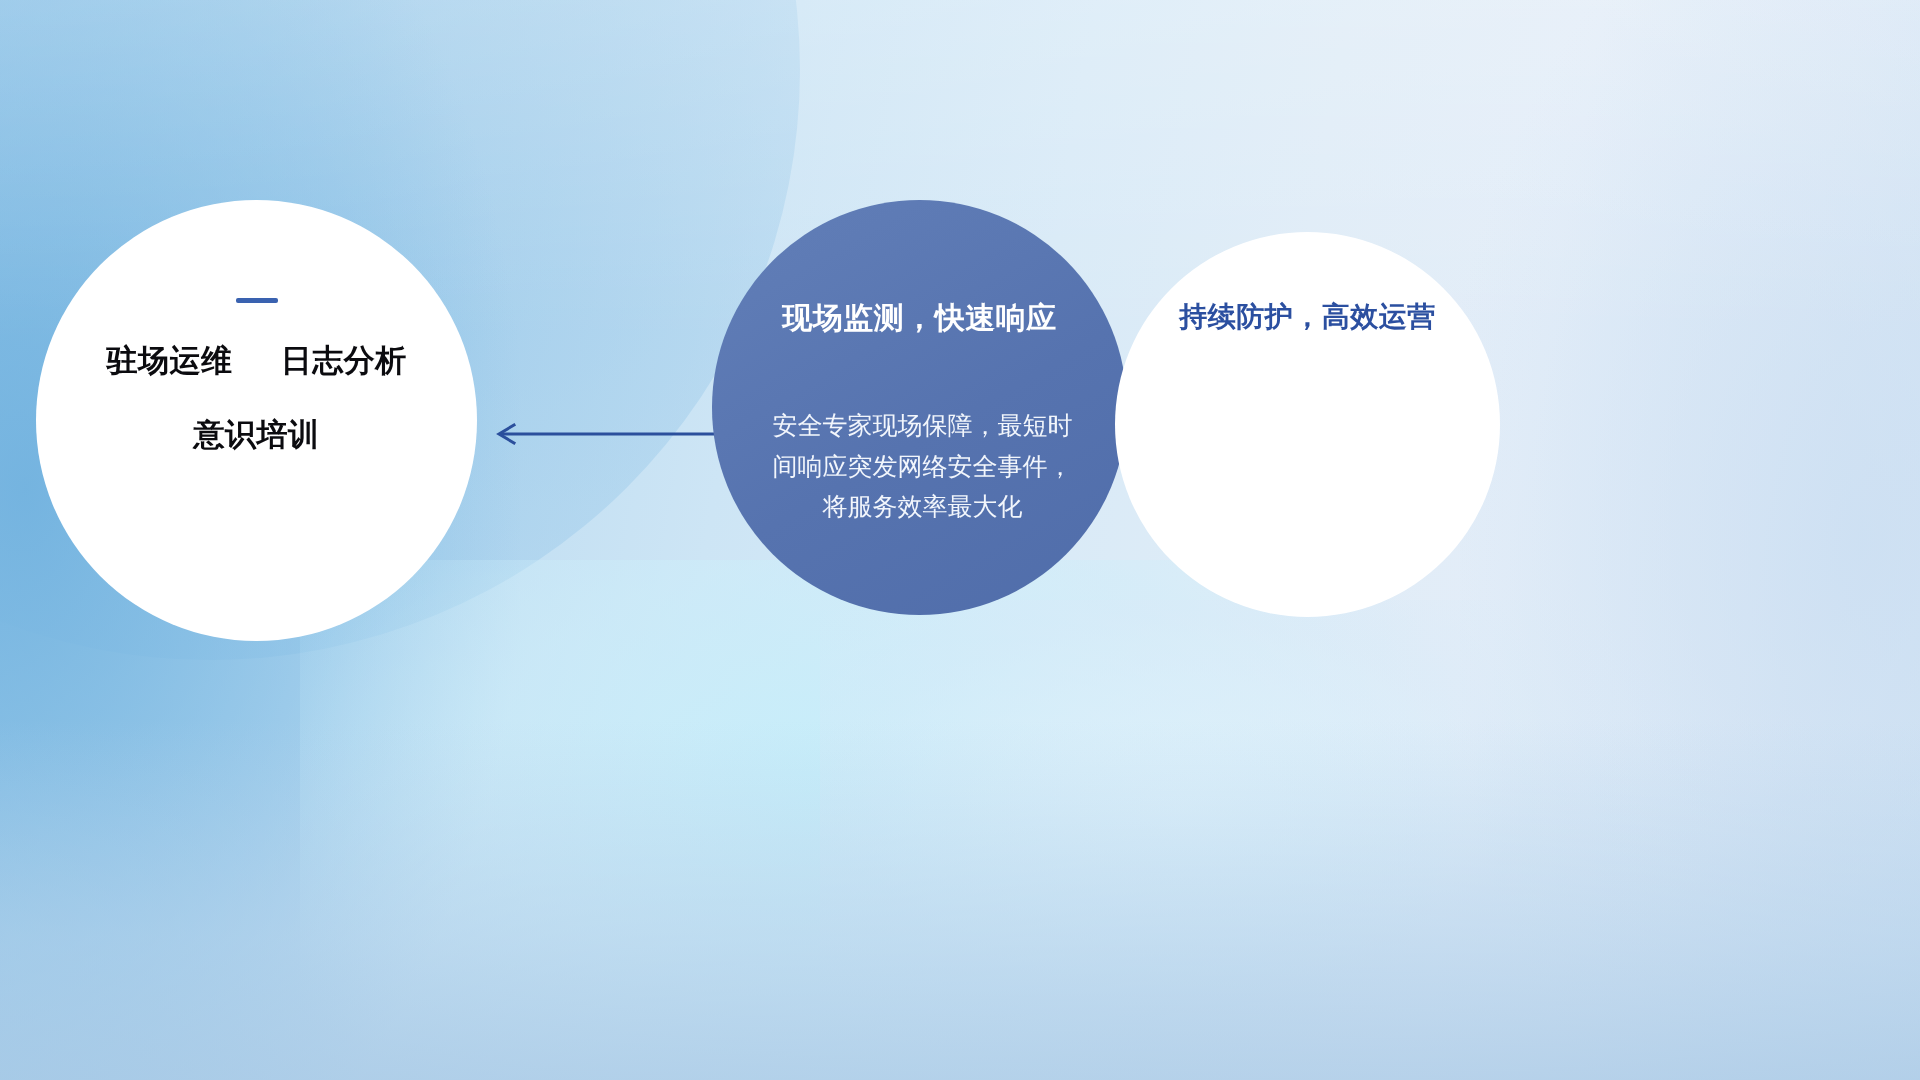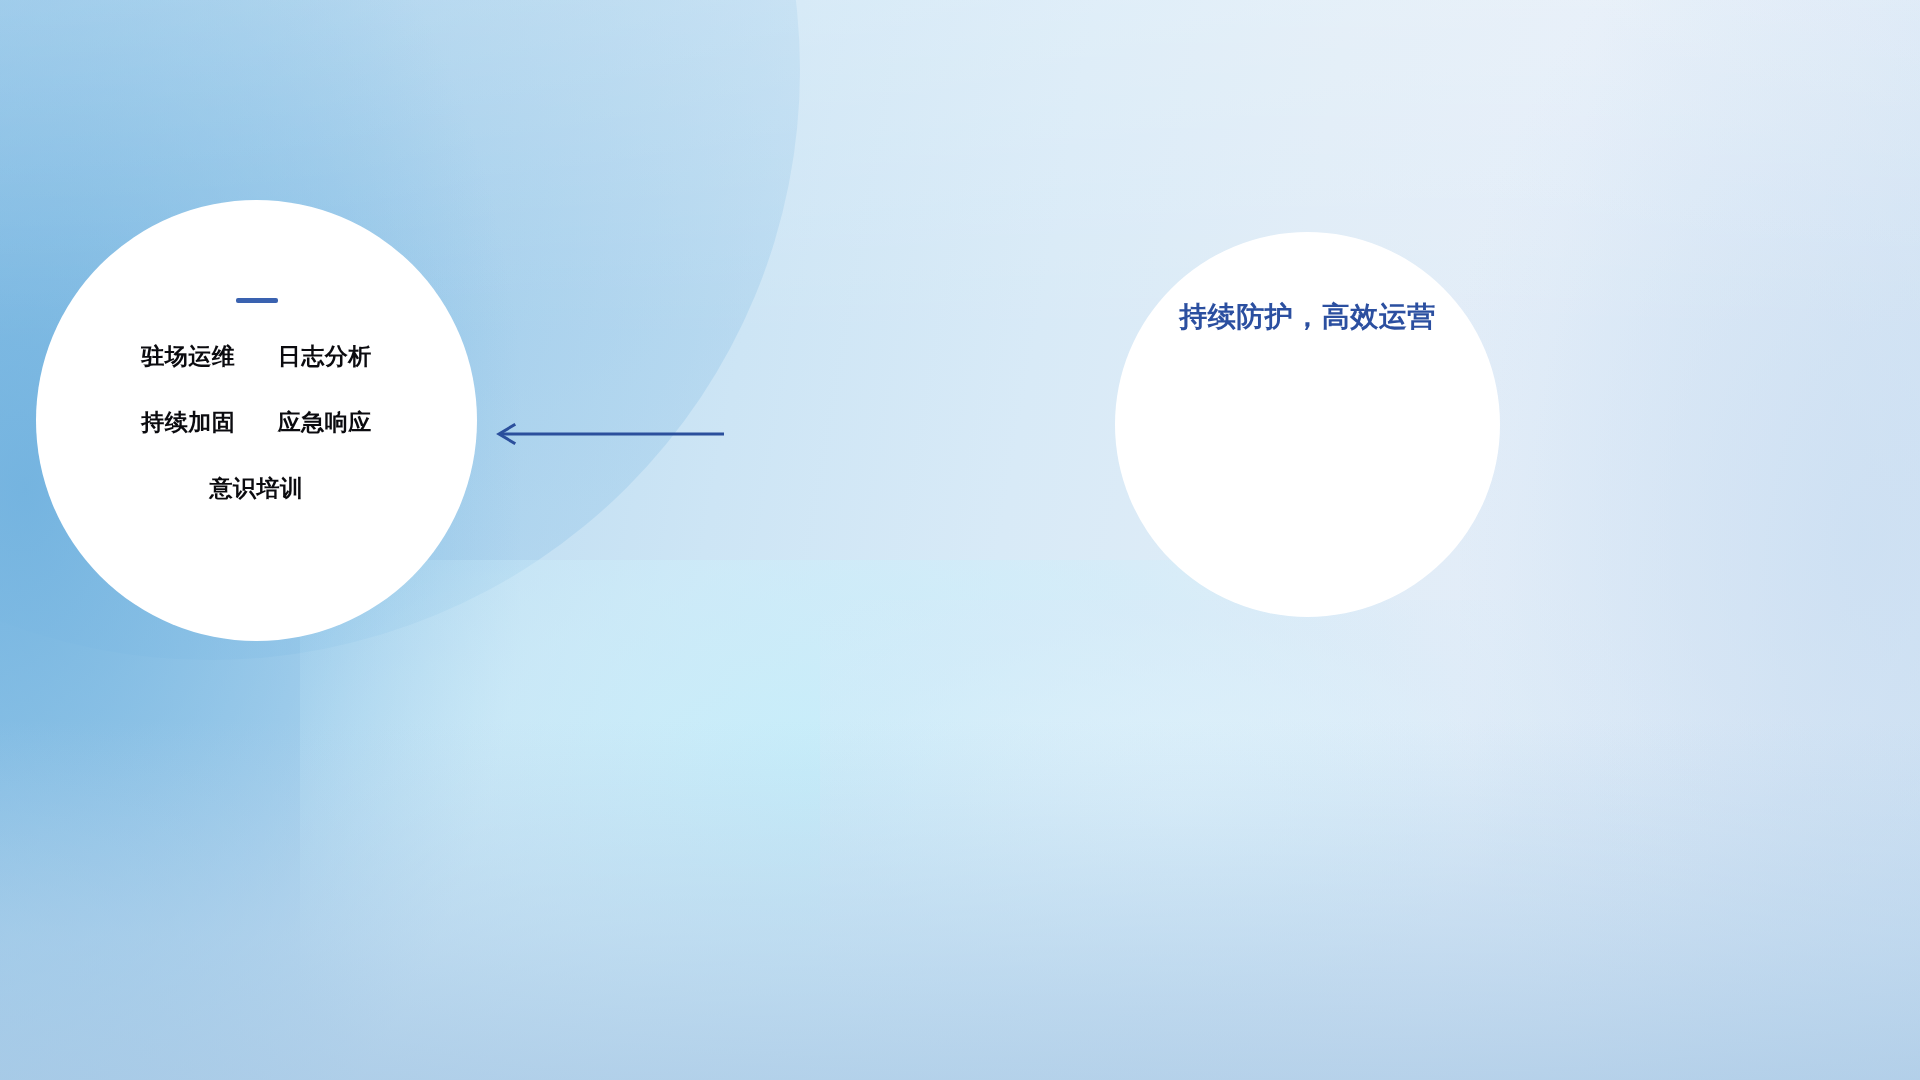--- a/index.html
+++ b/index.html
@@ -98,28 +98,27 @@
     text-align: center;
   }
   .dash {
     width: 42px;
     height: 5px;
     background: #3a62b0;
     border-radius: 2px;
     margin: 0 auto 42px auto;
   }
   .left-line {
-    font-size: 23px;
+    font-size: 31px;
     font-weight: bold;
     color: #0b0b0f;
     letter-spacing: .5px;
     line-height: 1;
     margin-bottom: 43px;
     white-space: nowrap;
-    font-family: Liberation Serif, serif;
   }
   .left-line:last-child { margin-bottom: 0; text-align: center; }
   .gap { display: inline-block; width: 30px; }
 
   #circle-mid {
     left: 712px;
     top: 200px;
     width: 415px;
     height: 415px;
     background: #5b79b4;
@@ -212,30 +211,29 @@
   <div class="circle" id="circle-left">
     <div class="inner">
       <div class="dash"></div>
 
       <div class="left-line">
         <span>驻场运维</span>
         <span class="gap"></span>
         <span>日志分析</span>
       </div>
 
-      <div class="left-line">
-        <span>持续加固</span>
-        <span class="gap"></span>
-        <span>应急响应</span>
-      </div>
 
       <div class="left-line">
         <span>意识培训</span>
       </div>
     </div>
   </div>
 
+  <div class="circle" id="circle-mid">
+    <div class="mid-title">现场监测，快速响应</div>
+    <div class="mid-body">安全专家现场保障，最短时间响应突发网络安全事件，将服务效率最大化</div>
+  </div>
 
   <div class="circle" id="circle-right">
     <div class="right-title">持续防护，高效运营</div>
   </div>
 
 </div>
 
 </body></html>

